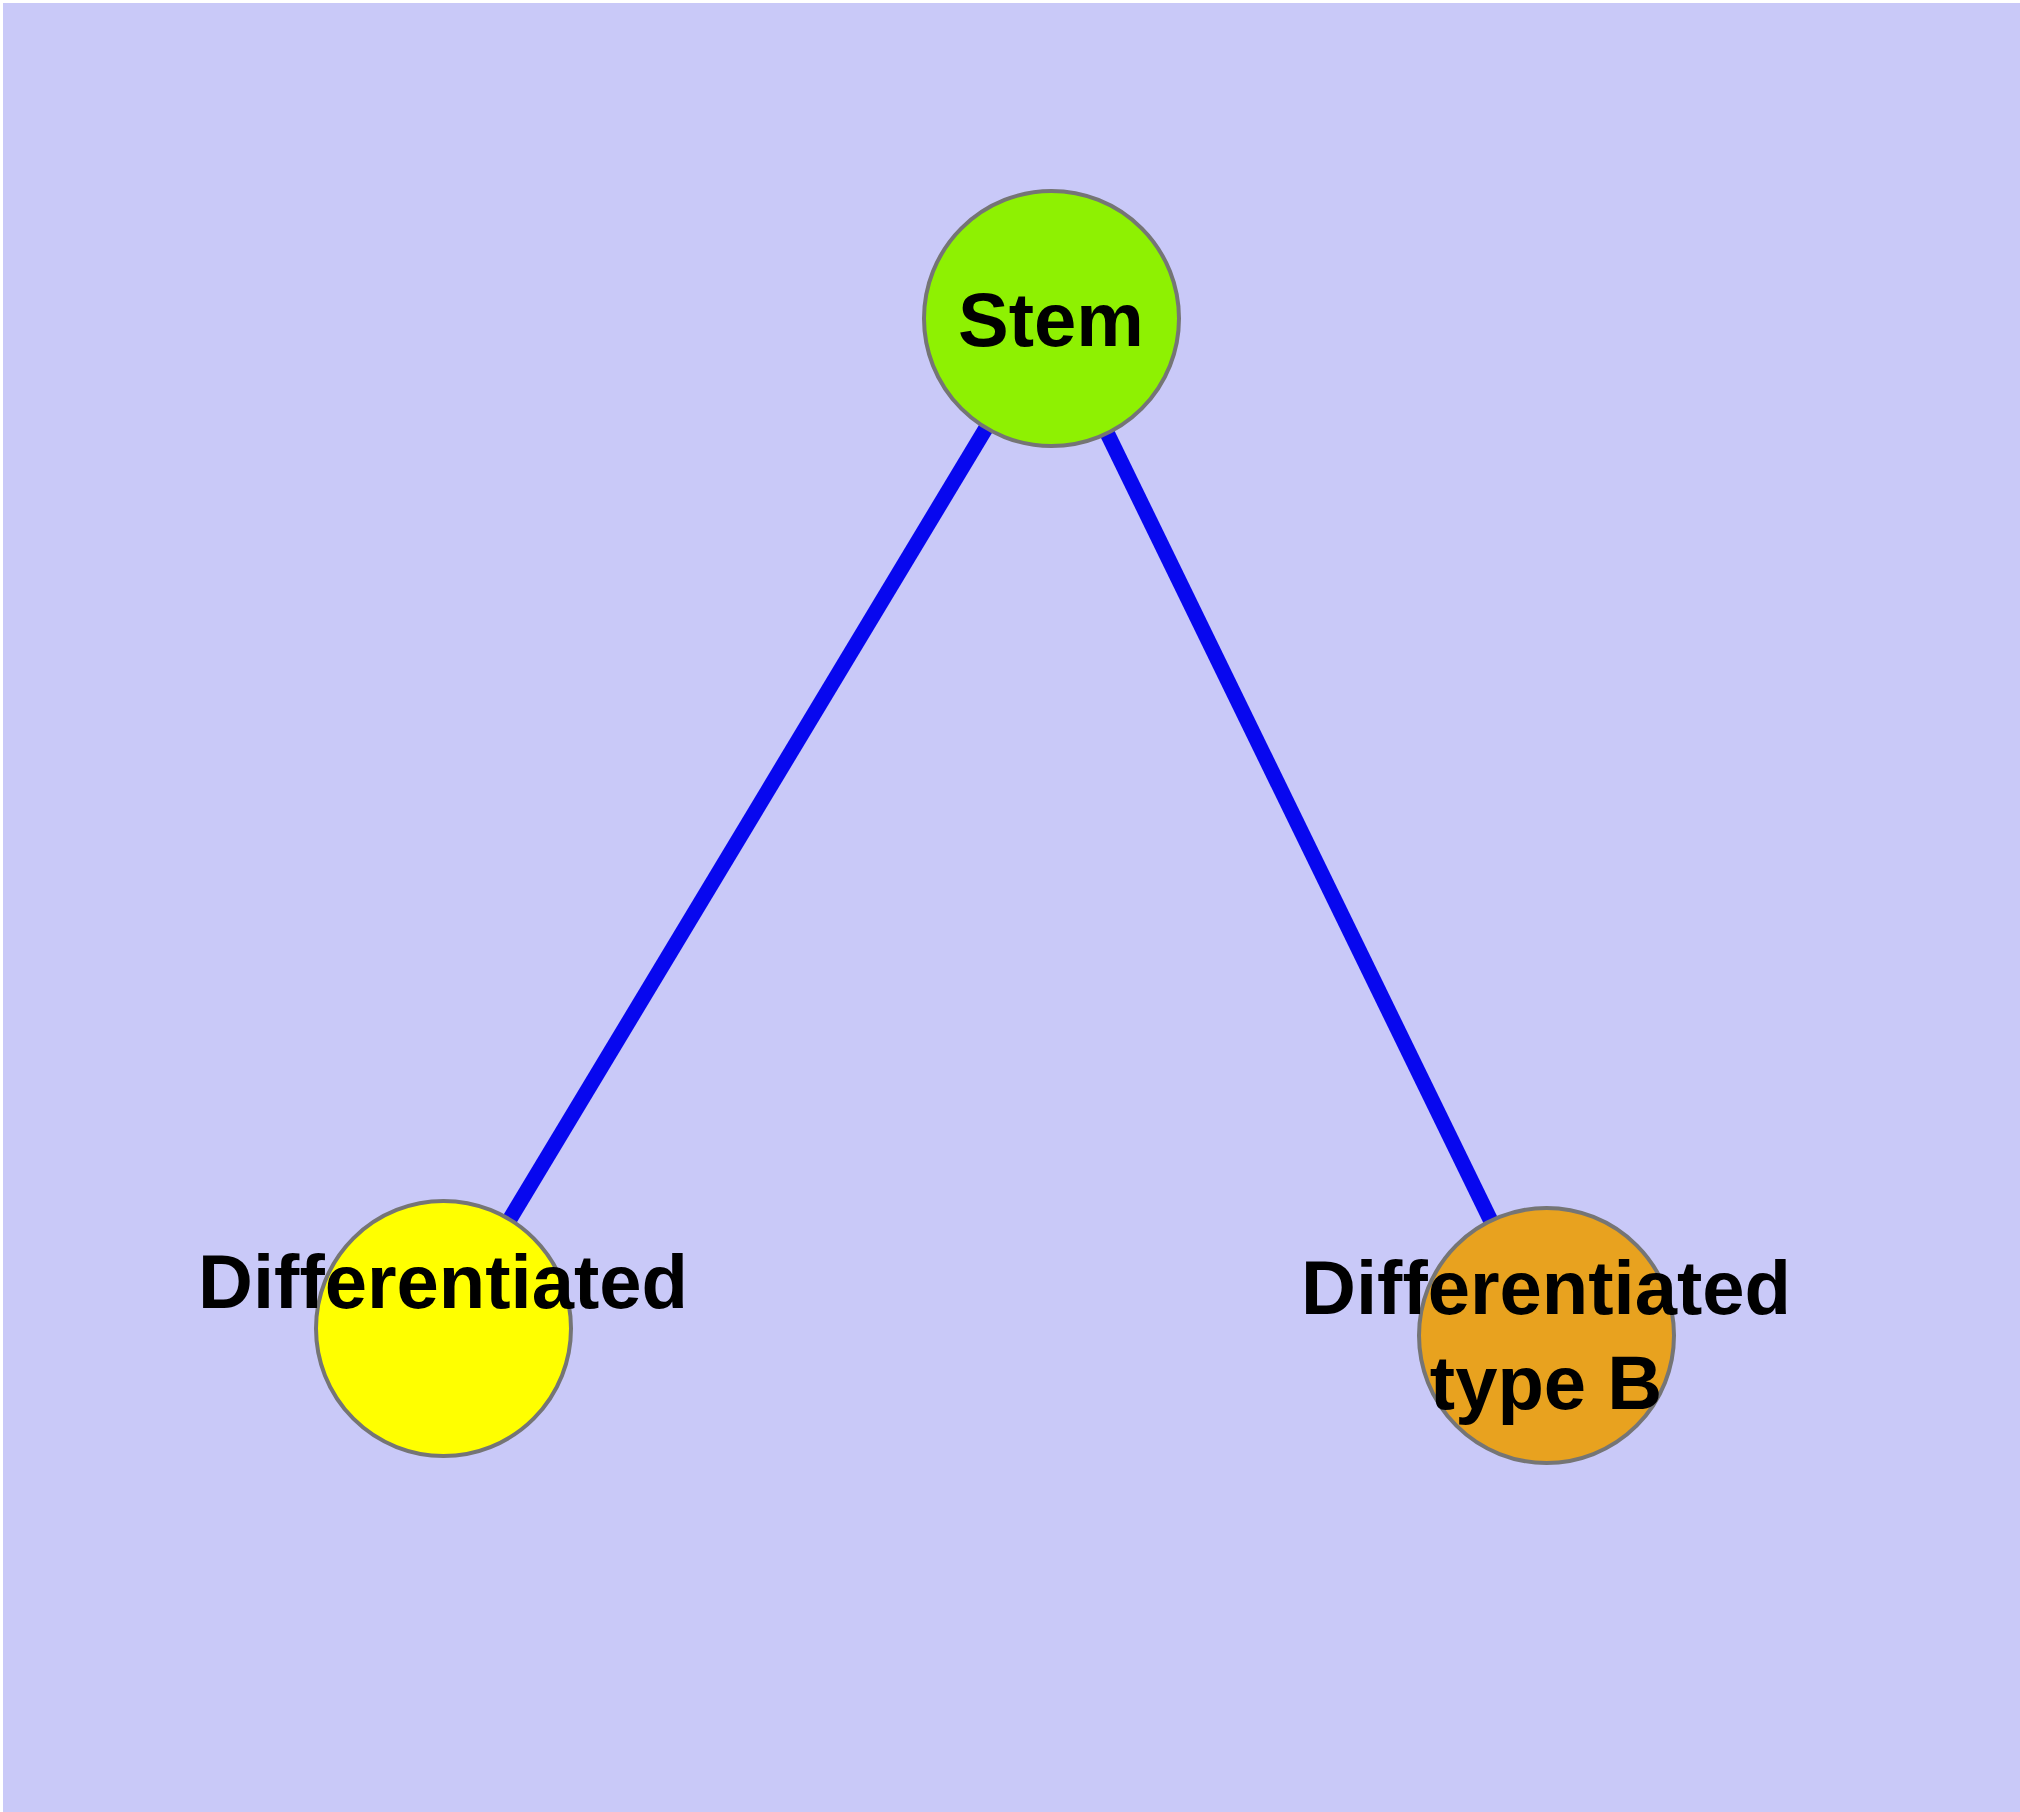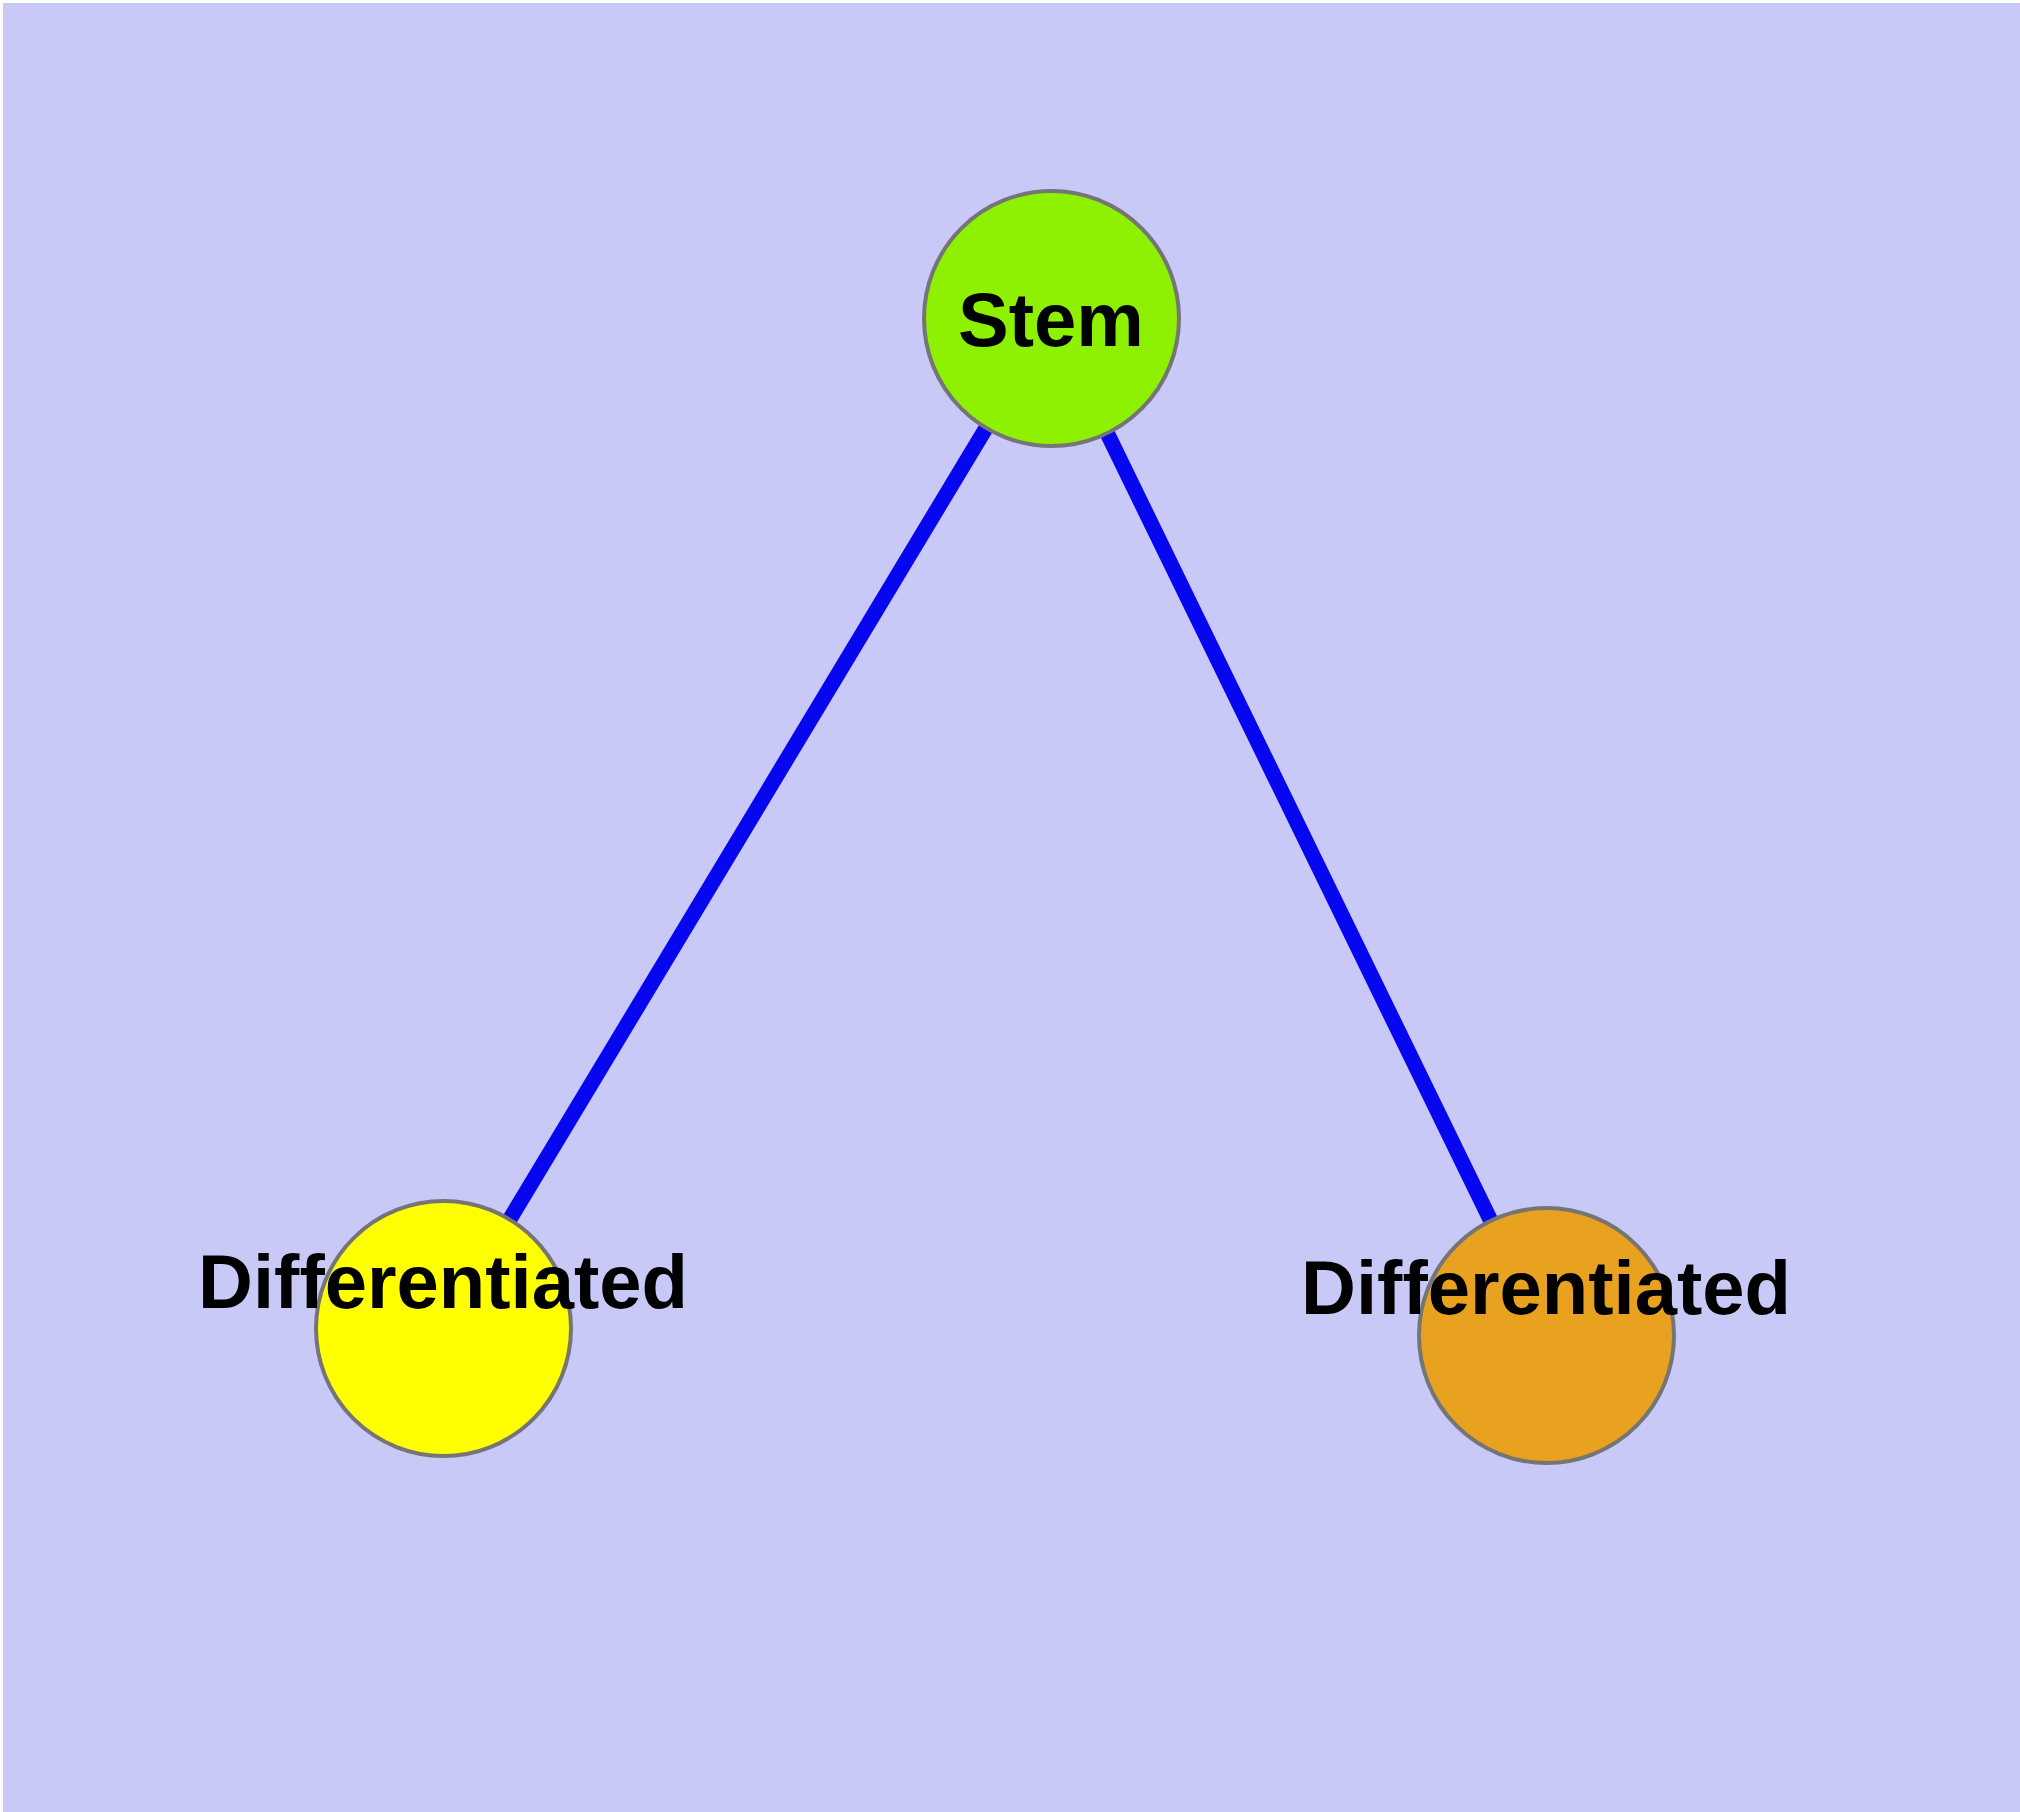--- a/index.html
+++ b/index.html
@@ -70,17 +70,18 @@
     <div class="node-label" style="left: 667px; width: 763px; top: 269px; color: rgb(0, 0, 0);">
       <div>Stem</div>
     </div>
 
     <div class="node-label" style="left: 59px; width: 763px; top: 1231px; color: rgb(0, 0, 0);">
       <div>Differentiated</div>
     </div>
 
     <div class="node-label" style="left: 1162px; width: 763px; top: 1237px; color: rgb(0, 0, 0);">
       <div>Differentiated</div>
+      <div>type B</div>
     </div>
 
   </div>
 </div>
 
 
 </body></html>

